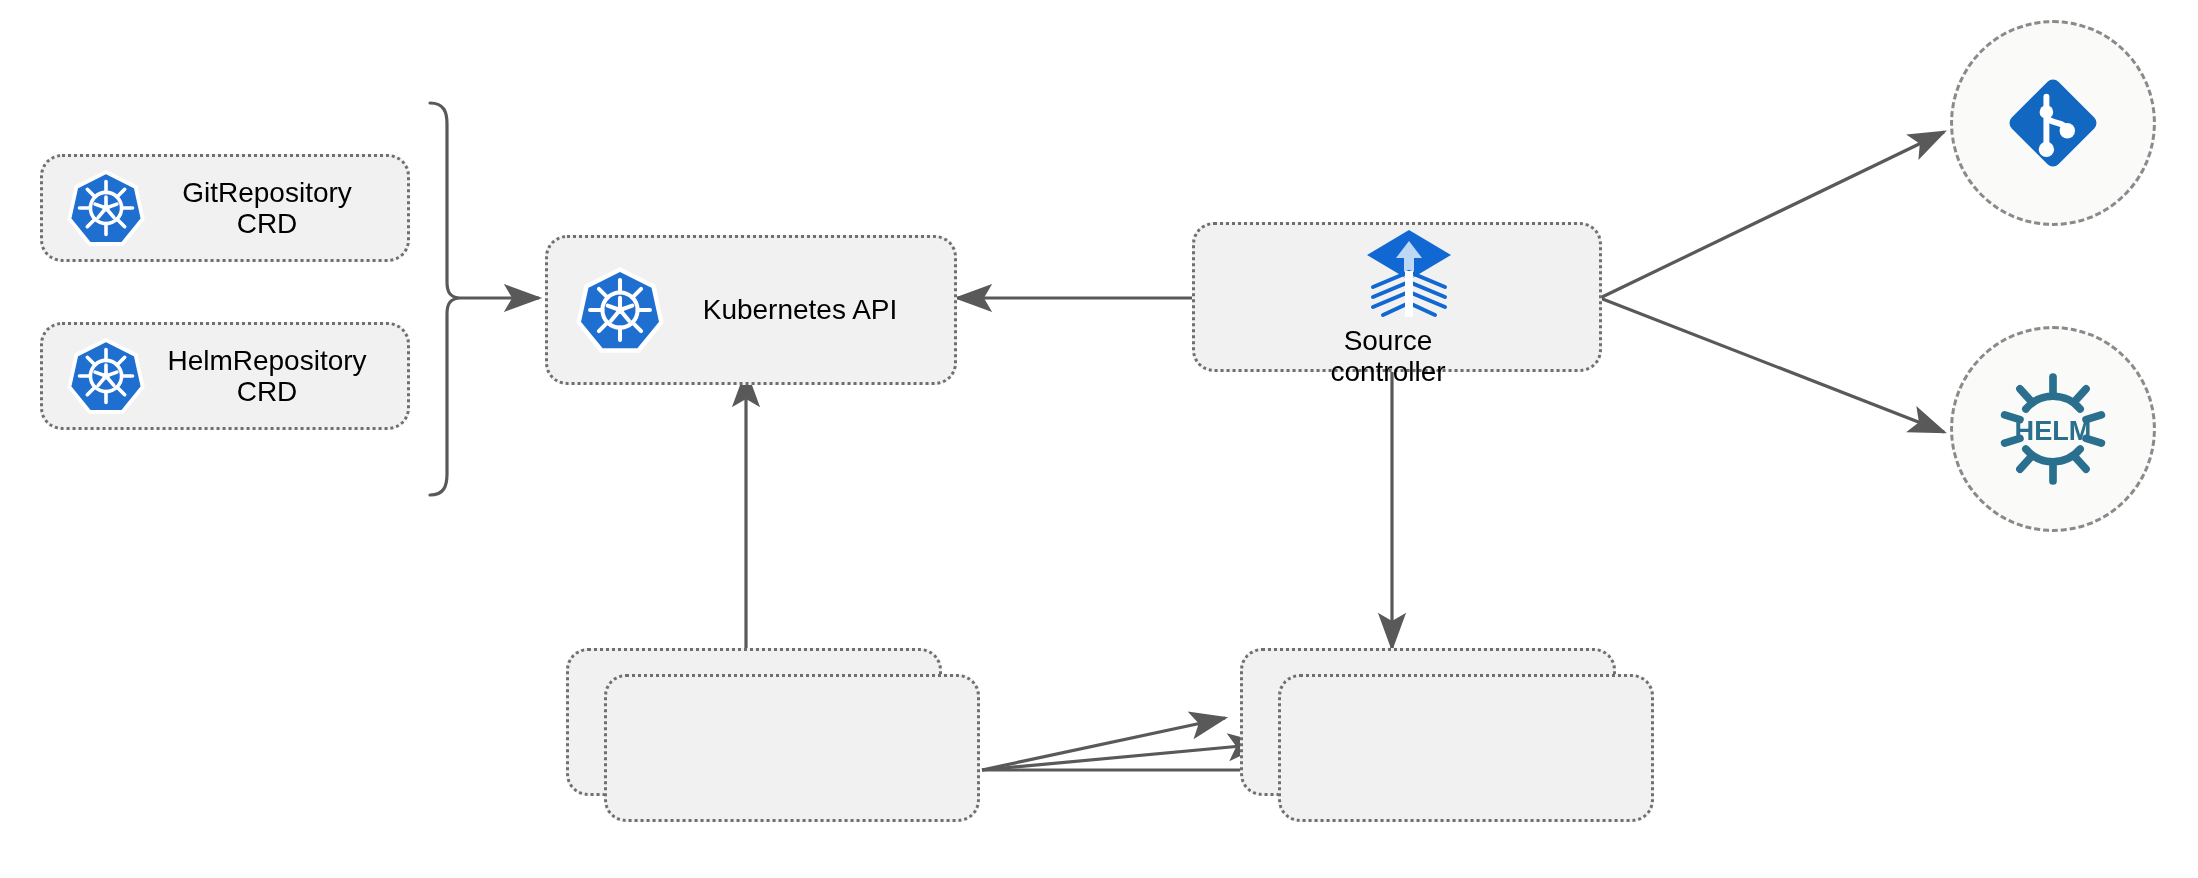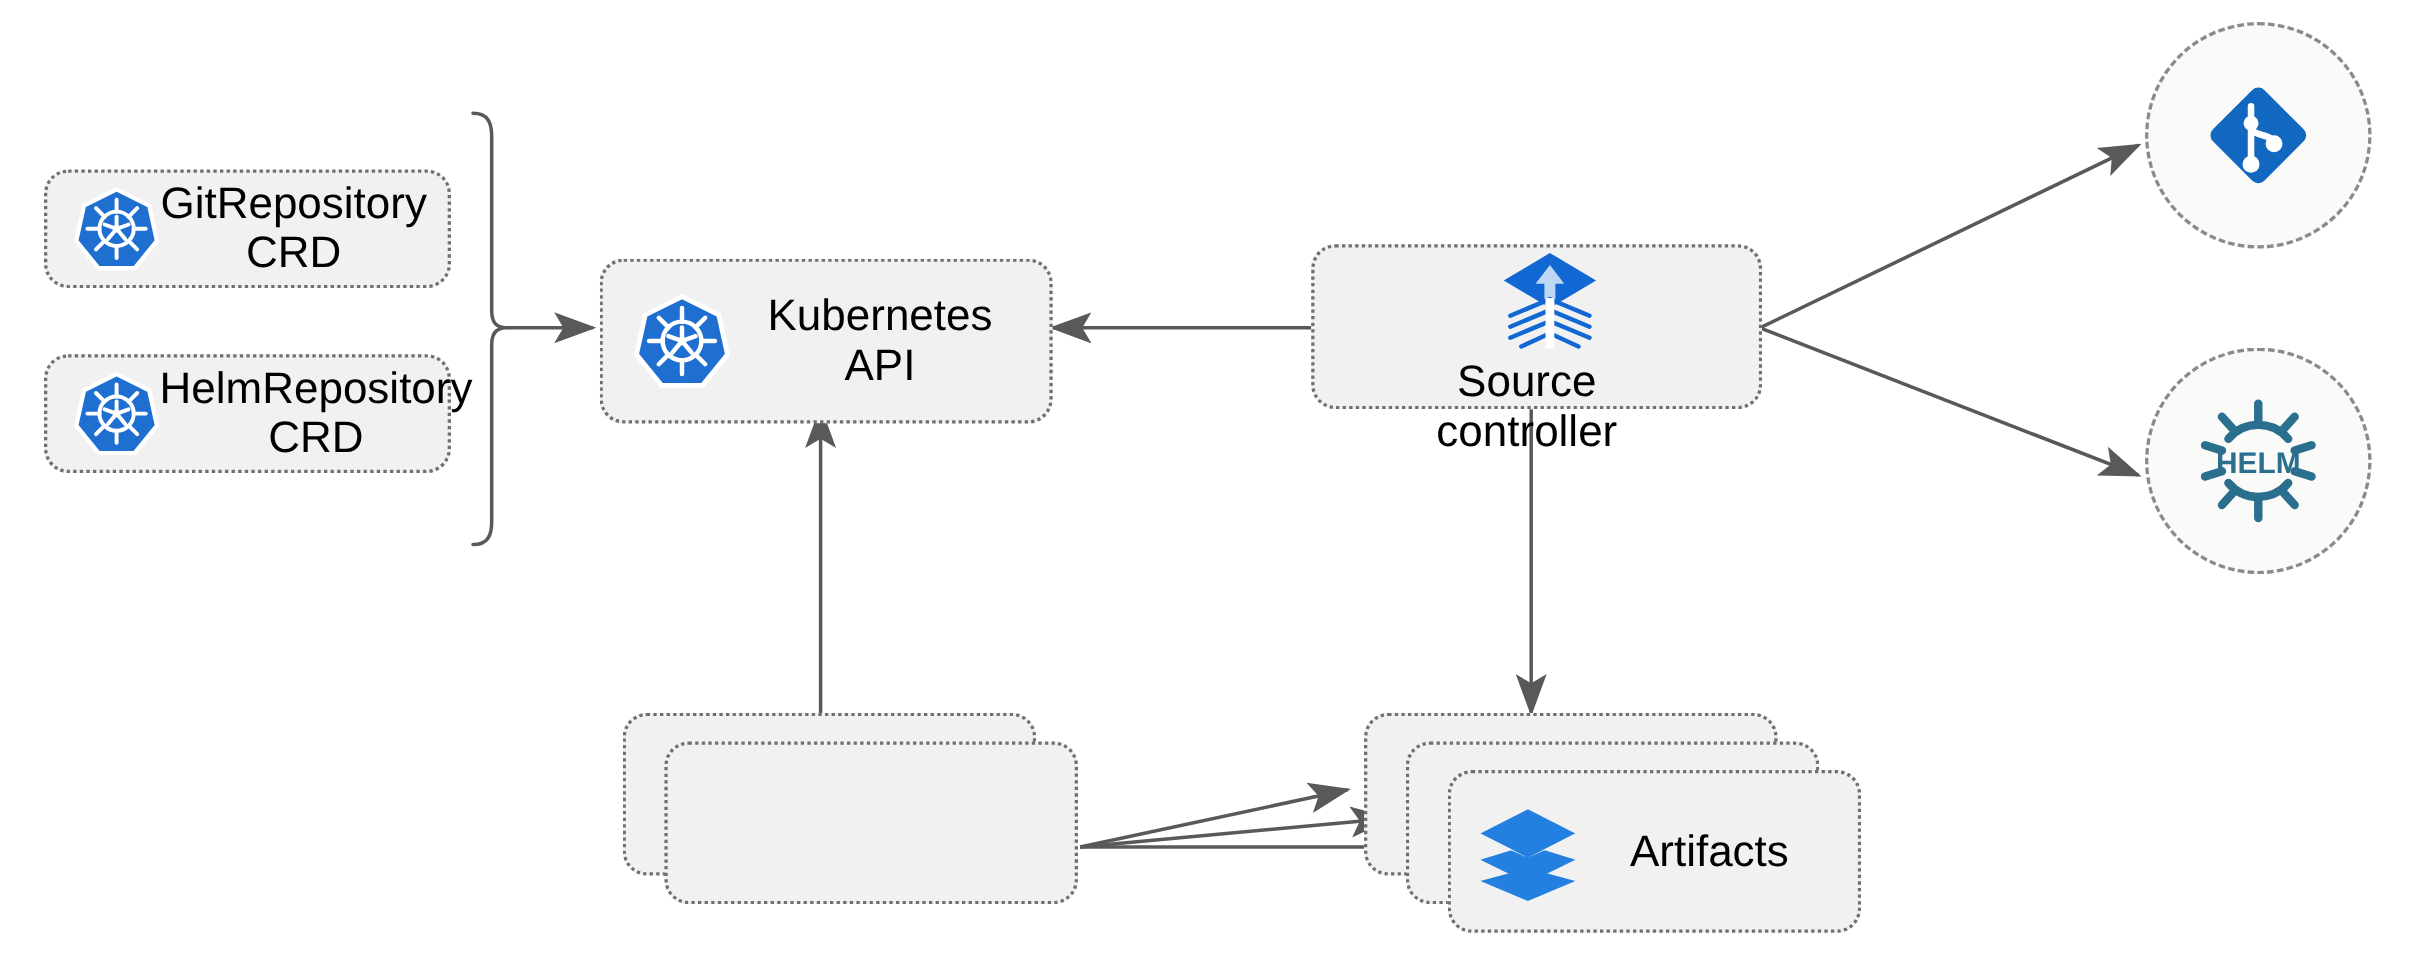--- a/index.html
+++ b/index.html
@@ -31,21 +31,21 @@
     box-sizing: border-box;
     background: #f1f1f1;
     border: 3px dotted #6f6f6f;
     border-radius: 22px;
     display: flex;
     align-items: center;
     justify-content: flex-start;
   }
   .node .label {
     color: #000000;
-    font-size: 40px;
+    font-size: 28px;
     line-height: 1.12;
     text-align: center;
     white-space: pre-line;
     flex: 1 1 auto;
     padding-right: 18px;
   }
   .node .ico {
     flex: 0 0 auto;
     display: block;
   }
@@ -213,21 +213,21 @@
           <line x1="44" y1="26" x2="44" y2="72"></line>
           <path d="M44,42 C44,52 62,48 62,56"></path>
         </g>
         <circle cx="44" cy="74" r="7" fill="#ffffff"></circle>
         <circle cx="44" cy="40" r="6.2" fill="#ffffff"></circle>
         <circle cx="63" cy="57" r="7" fill="#ffffff"></circle>
       </svg>
     </span>
   </div>
 
-  <div class="circle-node" style="left:1950px; top:316px; width:206px; height:206px;text-align:right;">
+  <div class="circle-node" style="left:1950px; top:326px; width:206px; height:206px;text-align:right;">
     <span class="ico">
       <svg width="118" height="118" viewBox="0 0 100 100" style="display:block;">
         <g stroke="#2a6f8e" stroke-width="6.5" fill="none" stroke-linecap="round">
           <path d="M27,33 A30,30 0 0 1 73,33"></path>
           <path d="M27,67 A30,30 0 0 0 73,67"></path>
           <line x1="50" y1="6" x2="50" y2="20"></line>
           <line x1="50" y1="80" x2="50" y2="94"></line>
           <line x1="22" y1="16" x2="31" y2="26"></line>
           <line x1="78" y1="16" x2="69" y2="26"></line>
           <line x1="22" y1="84" x2="31" y2="74"></line>
@@ -240,25 +240,14 @@
         <text x="50" y="59" text-anchor="middle" fill="#2a6f8e" font-family="'Liberation Sans', sans-serif" font-size="23" font-weight="bold">HELM</text>
       </svg>
     </span>
   </div>
 
   <div class="stack-ghost" style="left:566px; top:648px; width:376px; height:148px;"></div>
   <div class="stack-ghost" style="left:604px; top:674px; width:376px; height:148px;"></div>
 
   <div class="stack-ghost" style="left:1240px; top:648px; width:376px; height:148px;"></div>
   <div class="stack-ghost" style="left:1278px; top:674px; width:376px; height:148px;"></div>
-  <div class="node" style="left:1316px; top:700px; width:376px; height:148px;">
-    <span class="ico">
-      <svg width="96" height="96" viewBox="0 0 100 100" style="margin-left:22px;display:block;">
-        <polygon points="50,10 95,33 50,56 5,33" fill="#2380e0"></polygon>
-        <polygon points="50,44 95,58 50,80 5,58" fill="#2380e0"></polygon>
-        <polygon points="50,66 95,78 50,97 5,78" fill="#2380e0"></polygon>
-        <polygon points="50,56 5,36 5,33 50,56 95,33 95,36" fill="#f1f1f1"></polygon>
-      </svg>
-    </span>
-    <span class="label">Artifacts</span>
-  </div>
 
 </div>
 
 </body></html>

